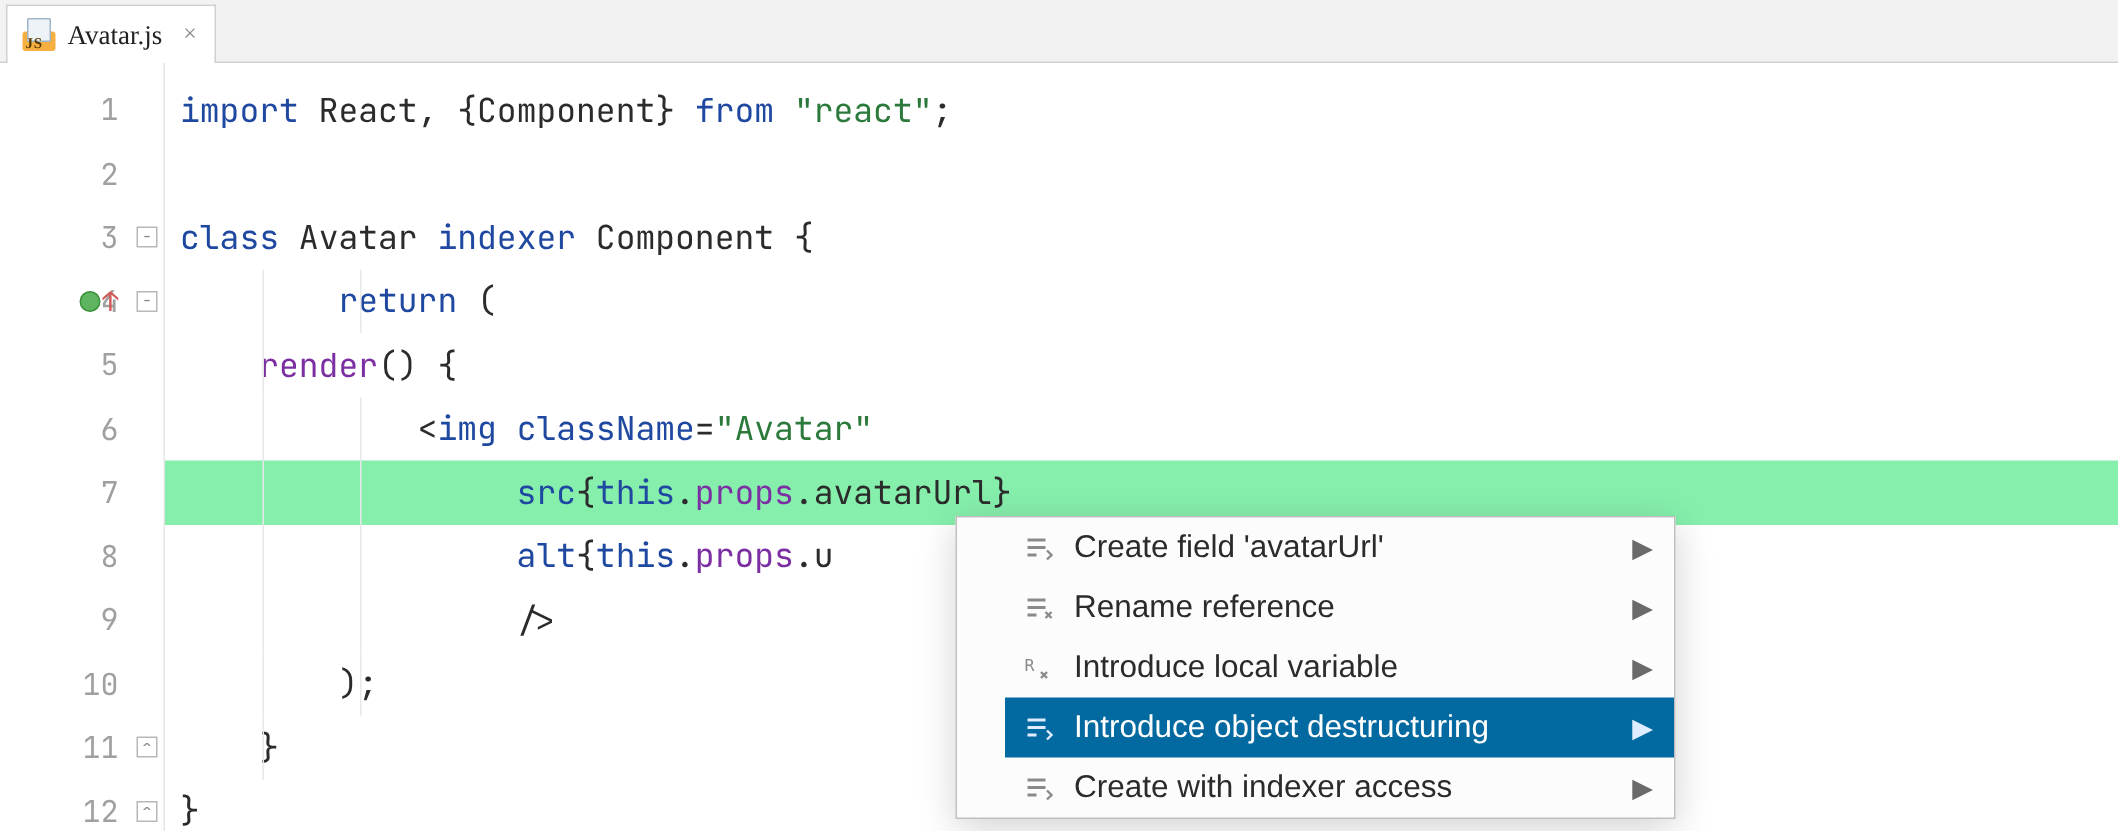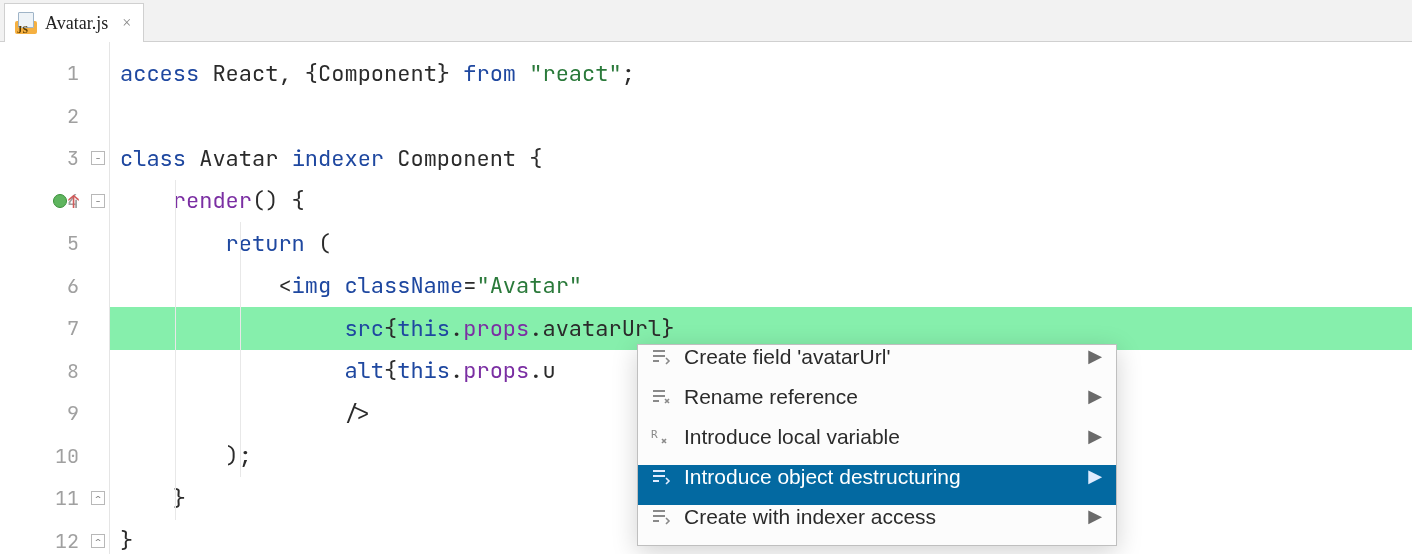--- a/index.html
+++ b/index.html
@@ -161,24 +161,26 @@
     left: 637px;
     top: 344px;
     width: 480px;
     background: #fcfcfc;
     border: 1px solid #bfbfbf;
     box-shadow: 0 6px 24px rgba(0,0,0,0.18);
     font-size: 21px;
   }
   .menu-item {
     display: flex;
+    align-items: center;
     height: 40px;
     padding: 0 14px 0 12px;
     gap: 12px;
     color: #2b2b2b;
+    margin-left: 32px;
   }
   .menu-item .label { flex: 1; }
   .menu-item .sub  { color: #6a6a6a; font-size: 18px; }
   .menu-item.sel {
     background: #0369a1;
     color: #ffffff;
   }
   .menu-item.sel .sub { color: #e0ecff; }
   .menu-icon {
     width: 22px;
@@ -245,25 +247,25 @@
         <span>11</span>
         <span class="fold">⌃</span>
       </div>
     <div class="gutter-row">
         <span>12</span>
         <span class="fold">⌃</span>
       </div>
   </div>
 
   <div class="code">
-    <div class="line"><span class="kw">access</span><span class="txt"> </span><span class="txt">React</span><span class="txt">, {</span><span class="txt">Component</span><span class="txt">} </span><span class="kw">from</span><span class="txt"> </span><span class="str">"react"</span><span class="txt">;</span></div>
+    <div class="line"><span class="kw">import</span><span class="txt"> </span><span class="txt">React</span><span class="txt">, {</span><span class="txt">Component</span><span class="txt">} </span><span class="kw">from</span><span class="txt"> </span><span class="str">"react"</span><span class="txt">;</span></div>
     <div class="line"></div>
     <div class="line"><span class="kw">class</span><span class="txt"> </span><span class="txt">Avatar</span><span class="txt"> </span><span class="kw">indexer</span><span class="txt"> </span><span class="txt">Component</span><span class="txt"> </span><span class="txt">{</span></div>
+    <div class="line"><span class="guide" style="left:65px"></span><span class="guide" style="left:130px"></span><span class="txt">        </span><span class="kw">return</span><span class="txt"> (</span></div>
     <div class="line"><span class="guide" style="left:65px"></span><span class="txt">    </span><span class="id">render</span><span class="txt">() {</span></div>
-    <div class="line"><span class="guide" style="left:65px"></span><span class="guide" style="left:130px"></span><span class="txt">        </span><span class="kw">return</span><span class="txt"> (</span></div>
     <div class="line"><span class="guide" style="left:65px"></span><span class="guide" style="left:130px"></span><span class="txt">            </span><span class="txt">&lt;</span><span class="kw">img</span><span class="txt"> </span><span class="attr">className</span><span class="txt">=</span><span class="str">"Avatar"</span></div>
     <div class="line hl"><span class="guide" style="left:65px"></span><span class="guide" style="left:130px"></span><span class="txt">                 </span><span class="attr">src</span><span class="txt">{</span><span class="kw">this</span><span class="txt">.</span><span class="id">props</span><span class="txt">.</span><span class="txt">avatarUrl</span><span class="txt">}</span></div>
     <div class="line"><span class="guide" style="left:65px"></span><span class="guide" style="left:130px"></span><span class="txt">                 </span><span class="attr">alt</span><span class="txt">{</span><span class="kw">this</span><span class="txt">.</span><span class="id">props</span><span class="txt">.</span><span class="txt">u</span></div>
     <div class="line"><span class="guide" style="left:65px"></span><span class="guide" style="left:130px"></span><span class="txt">                 </span><span class="txt">/&gt;</span></div>
     <div class="line"><span class="guide" style="left:65px"></span><span class="guide" style="left:130px"></span><span class="txt">        </span><span class="txt">);</span></div>
     <div class="line"><span class="guide" style="left:65px"></span><span class="txt">    </span><span class="txt">}</span></div>
     <div class="line"><span class="txt">}</span></div>
   </div>
 </div>
 

